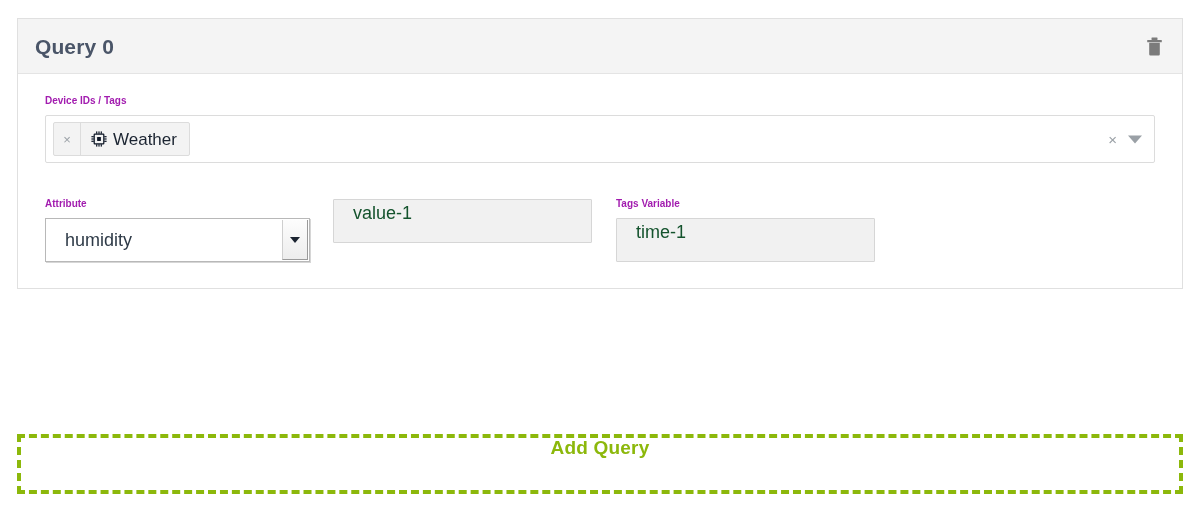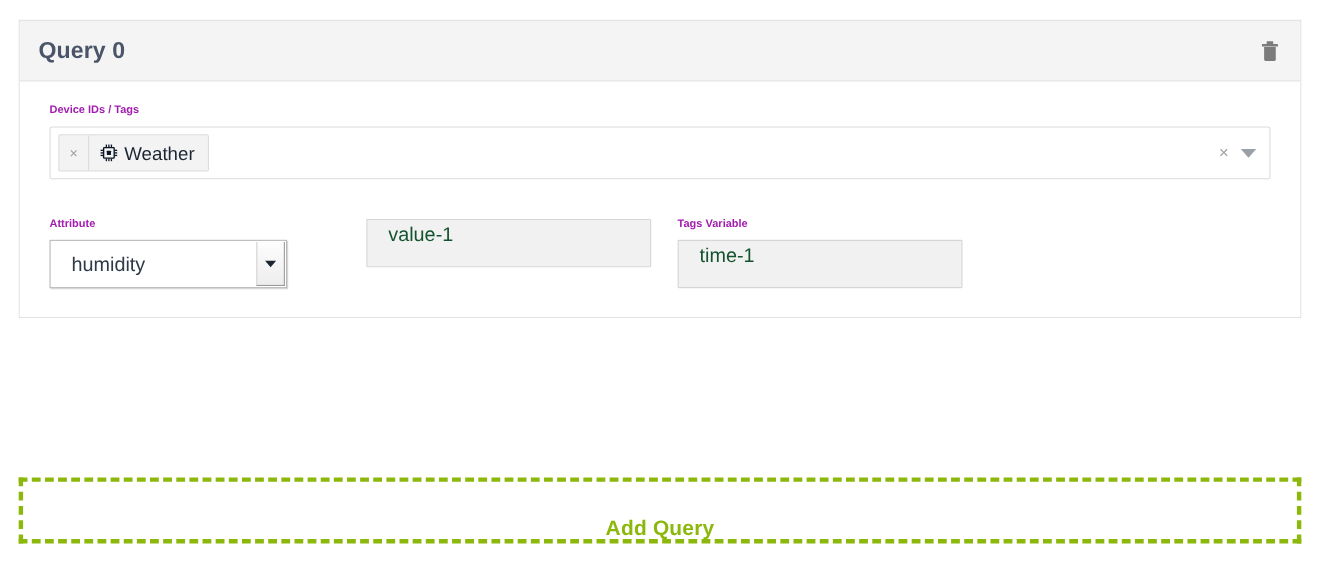--- a/index.html
+++ b/index.html
@@ -180,21 +180,21 @@
   .field-col {
     box-sizing: border-box;
   }
   .col-attribute { width: 288px; }
   .col-value     { width: 283px; }
   .col-time      { width: 268px; }
 
   
   .native-select {
     position: relative;
-    width: 216px;
+    width: 265px;
     height: 44px;
     border: 1px solid #b8b8b8;
     background: #ffffff;
     box-sizing: border-box;
     display: flex;
     align-items: center;
     box-shadow: 1px 1px 0 rgba(0,0,0,0.16);
     cursor: pointer;
   }
   .native-select .sel-text {
@@ -246,21 +246,21 @@
   .add-query {
     position: absolute;
     left: 17px;
     top: 434px;
     width: 1166px;
     height: 60px;
     border: 4px dashed #8cb80b;
     background: #ffffff;
     box-sizing: border-box;
     display: flex;
-    align-items: flex-end;
+    align-items: flex-start;
     justify-content: center;
     cursor: pointer;
   }
   .add-query-label {
     font-size: 19px;
     font-weight: 700;
     color: #8cb80b;
     letter-spacing: 0.2px;
     line-height: 1;
   }

